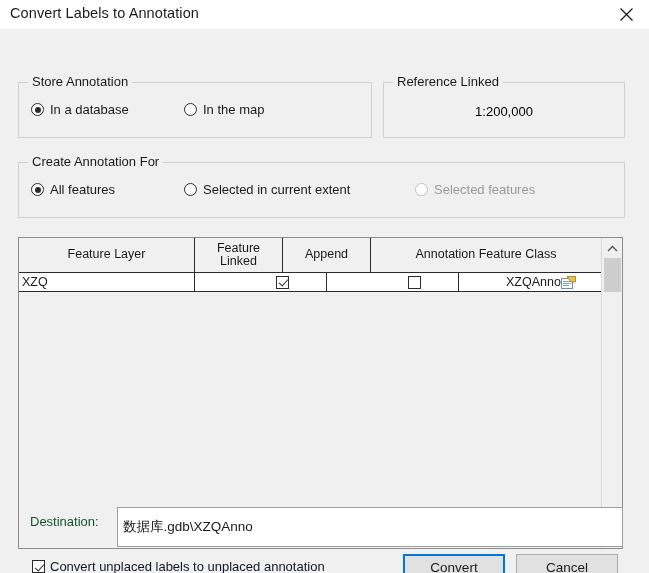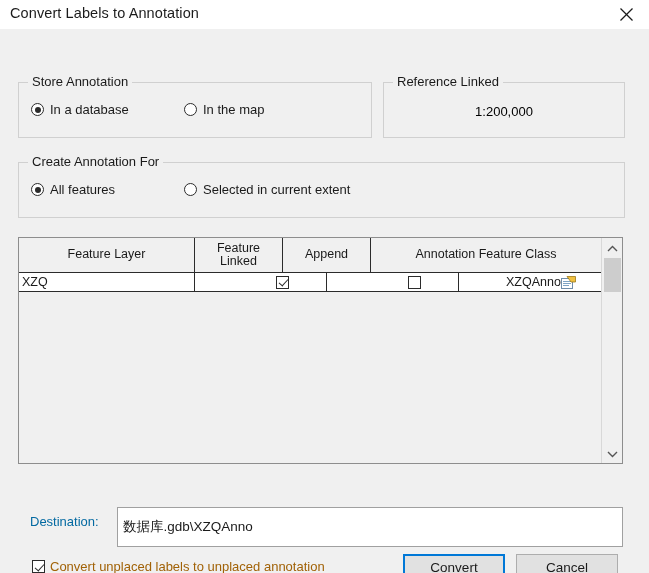--- a/index.html
+++ b/index.html
@@ -132,21 +132,21 @@
     width: 4px; height: 8px;
     border: solid #2b2b2b;
     border-width: 0 1.6px 1.6px 0;
     transform: rotate(42deg);
   }
 
   
   #table-panel {
     position: absolute;
     left: 18px; top: 208px;
-    width: 605px; height: 227px;
+    width: 605px; height: 312px;
     border: 1px solid #8d8d8d;
     background: #f0f0f0;
     box-sizing: border-box;
   }
   .tbl-inner {
     position: absolute;
     left: 0; top: 0;
     right: 21px; bottom: 0;
     background: #f0f0f0;
     overflow: hidden;
@@ -228,21 +228,21 @@
     width: 17px; height: 34px;
     background: #cdcdcd;
     cursor: default;
   }
 
   
   .dest-label {
     position: absolute;
     left: 30px; top: 485px;
     font-size: 13px;
-    color: #0369a1;
+    color: #14532d;
   }
   #dest-input {
     position: absolute;
     left: 117px; top: 478px;
     width: 506px; height: 40px;
     border: 1px solid #a0a0a0;
     background: #ffffff;
     box-sizing: border-box;
     font-family: "Liberation Sans", sans-serif;
     font-size: 13.5px;
@@ -254,21 +254,21 @@
   
   .footer-check {
     position: absolute;
     left: 32px; top: 530px;
     display: flex;
     align-items: center;
     white-space: nowrap;
     cursor: default;
   }
   .footer-check .cb { margin-right: 5px; }
-  .footer-check .lbl { font-size: 13px; color: #a16207; }
+  .footer-check .lbl { font-size: 13px; color: #0f172a; }
 
   .btn {
     position: absolute;
     height: 26px;
     background: #e1e1e1;
     border: 1px solid #adadad;
     box-sizing: border-box;
     font-family: "Liberation Sans", sans-serif;
     font-size: 13.5px;
     color: #1a1a1a;
@@ -328,20 +328,24 @@
     <div class="radio-row" style="left:12px; top:19px;">
       <span class="radio-mark checked"></span>
       <span class="radio-label">All features</span>
     </div>
 
     <div class="radio-row" style="left:165px; top:19px;">
       <span class="radio-mark"></span>
       <span class="radio-label">Selected in current extent</span>
     </div>
 
+    <div class="radio-row disabled" style="left:396px; top:19px;">
+      <span class="radio-mark"></span>
+      <span class="radio-label">Selected features</span>
+    </div>
   </div>
 
   <div id="table-panel">
     <div class="tbl-inner">
 
       <div class="tbl-head">
         <div class="th col-layer">Feature Layer</div>
         <div class="th col-linked">
           <span>
             <span>Feature</span><br>

